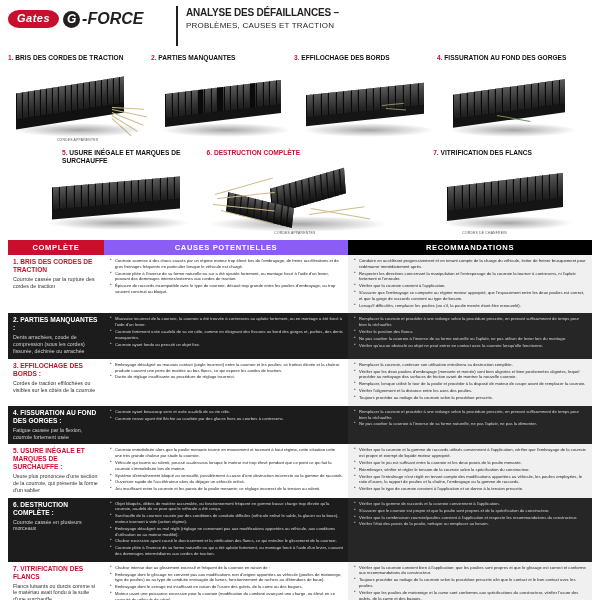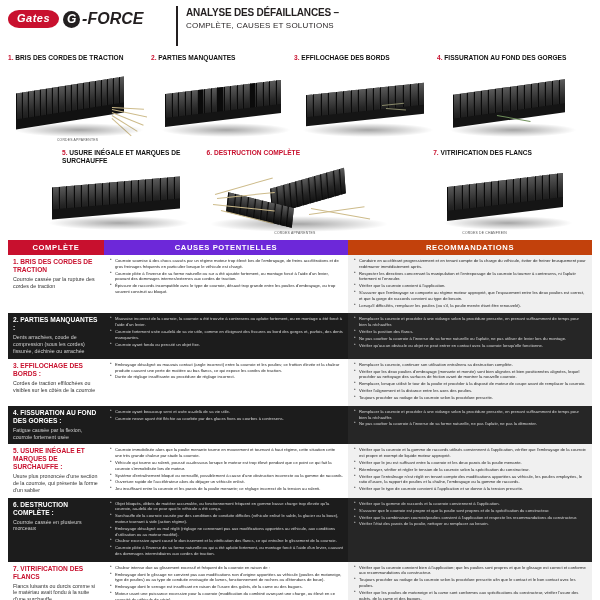--- a/index.html
+++ b/index.html
@@ -69,22 +69,22 @@
   .cord { position:absolute; background:#cdbb8a; height:0.7px; transform-origin:left center; }
 
   
   .table { margin-top:4px; width:584px; }
   .thead { display:flex; height:15px; }
   .th {
     color:#fff; font-size:7.6px; font-weight:bold; letter-spacing:0.6px;
     display:flex; align-items:center; justify-content:center;
   }
   .th.sym { width:96px; background:#c8102e; }
-  .th.cause { width:244px; background:#6d28d9; }
-  .th.reco { width:244px; background:#c2410c; }
+  .th.cause { width:244px; background:#8b5cf6; }
+  .th.reco { width:244px; background:#000000; }
 
   .trow { display:flex; }
   .c-sym { width:96px; padding:3px 4px 4px 5px; }
   .c-cause { width:244px; padding:3px 5px 4px 6px; }
   .c-reco { width:244px; padding:3px 5px 4px 6px; }
 
   .row-odd .c-sym { background:#ffffff; }
   .row-odd .c-cause { background:#ffffff; }
   .row-odd .c-reco { background:#f0f0f0; }
   .row-even .c-sym { background:#1c1c1c; }
@@ -122,21 +122,21 @@
     <div class="brandblock">
       <span class="gates-logo">Gates</span>
       <span class="gforce">
         <span class="gmark">G</span>
         <span>-FORCE</span>
       </span>
     </div>
     <div class="divider-v"></div>
     <div class="titlebox">
       <div class="title-main">ANALYSE DES DÉFAILLANCES –</div>
-      <div class="title-sub">COMPLÈTE, CAUSES ET SOLUTIONS</div>
+      <div class="title-sub">PROBLÈMES, CAUSES ET TRACTION</div>
     </div>
   </div>
 
   <div class="figs-row">
 
     <div class="fig" style="width:146px;">
       <div class="fig-cap">
         <span class="num">1.</span>
         <span>BRIS DES CORDES DE TRACTION</span>
       </div>

